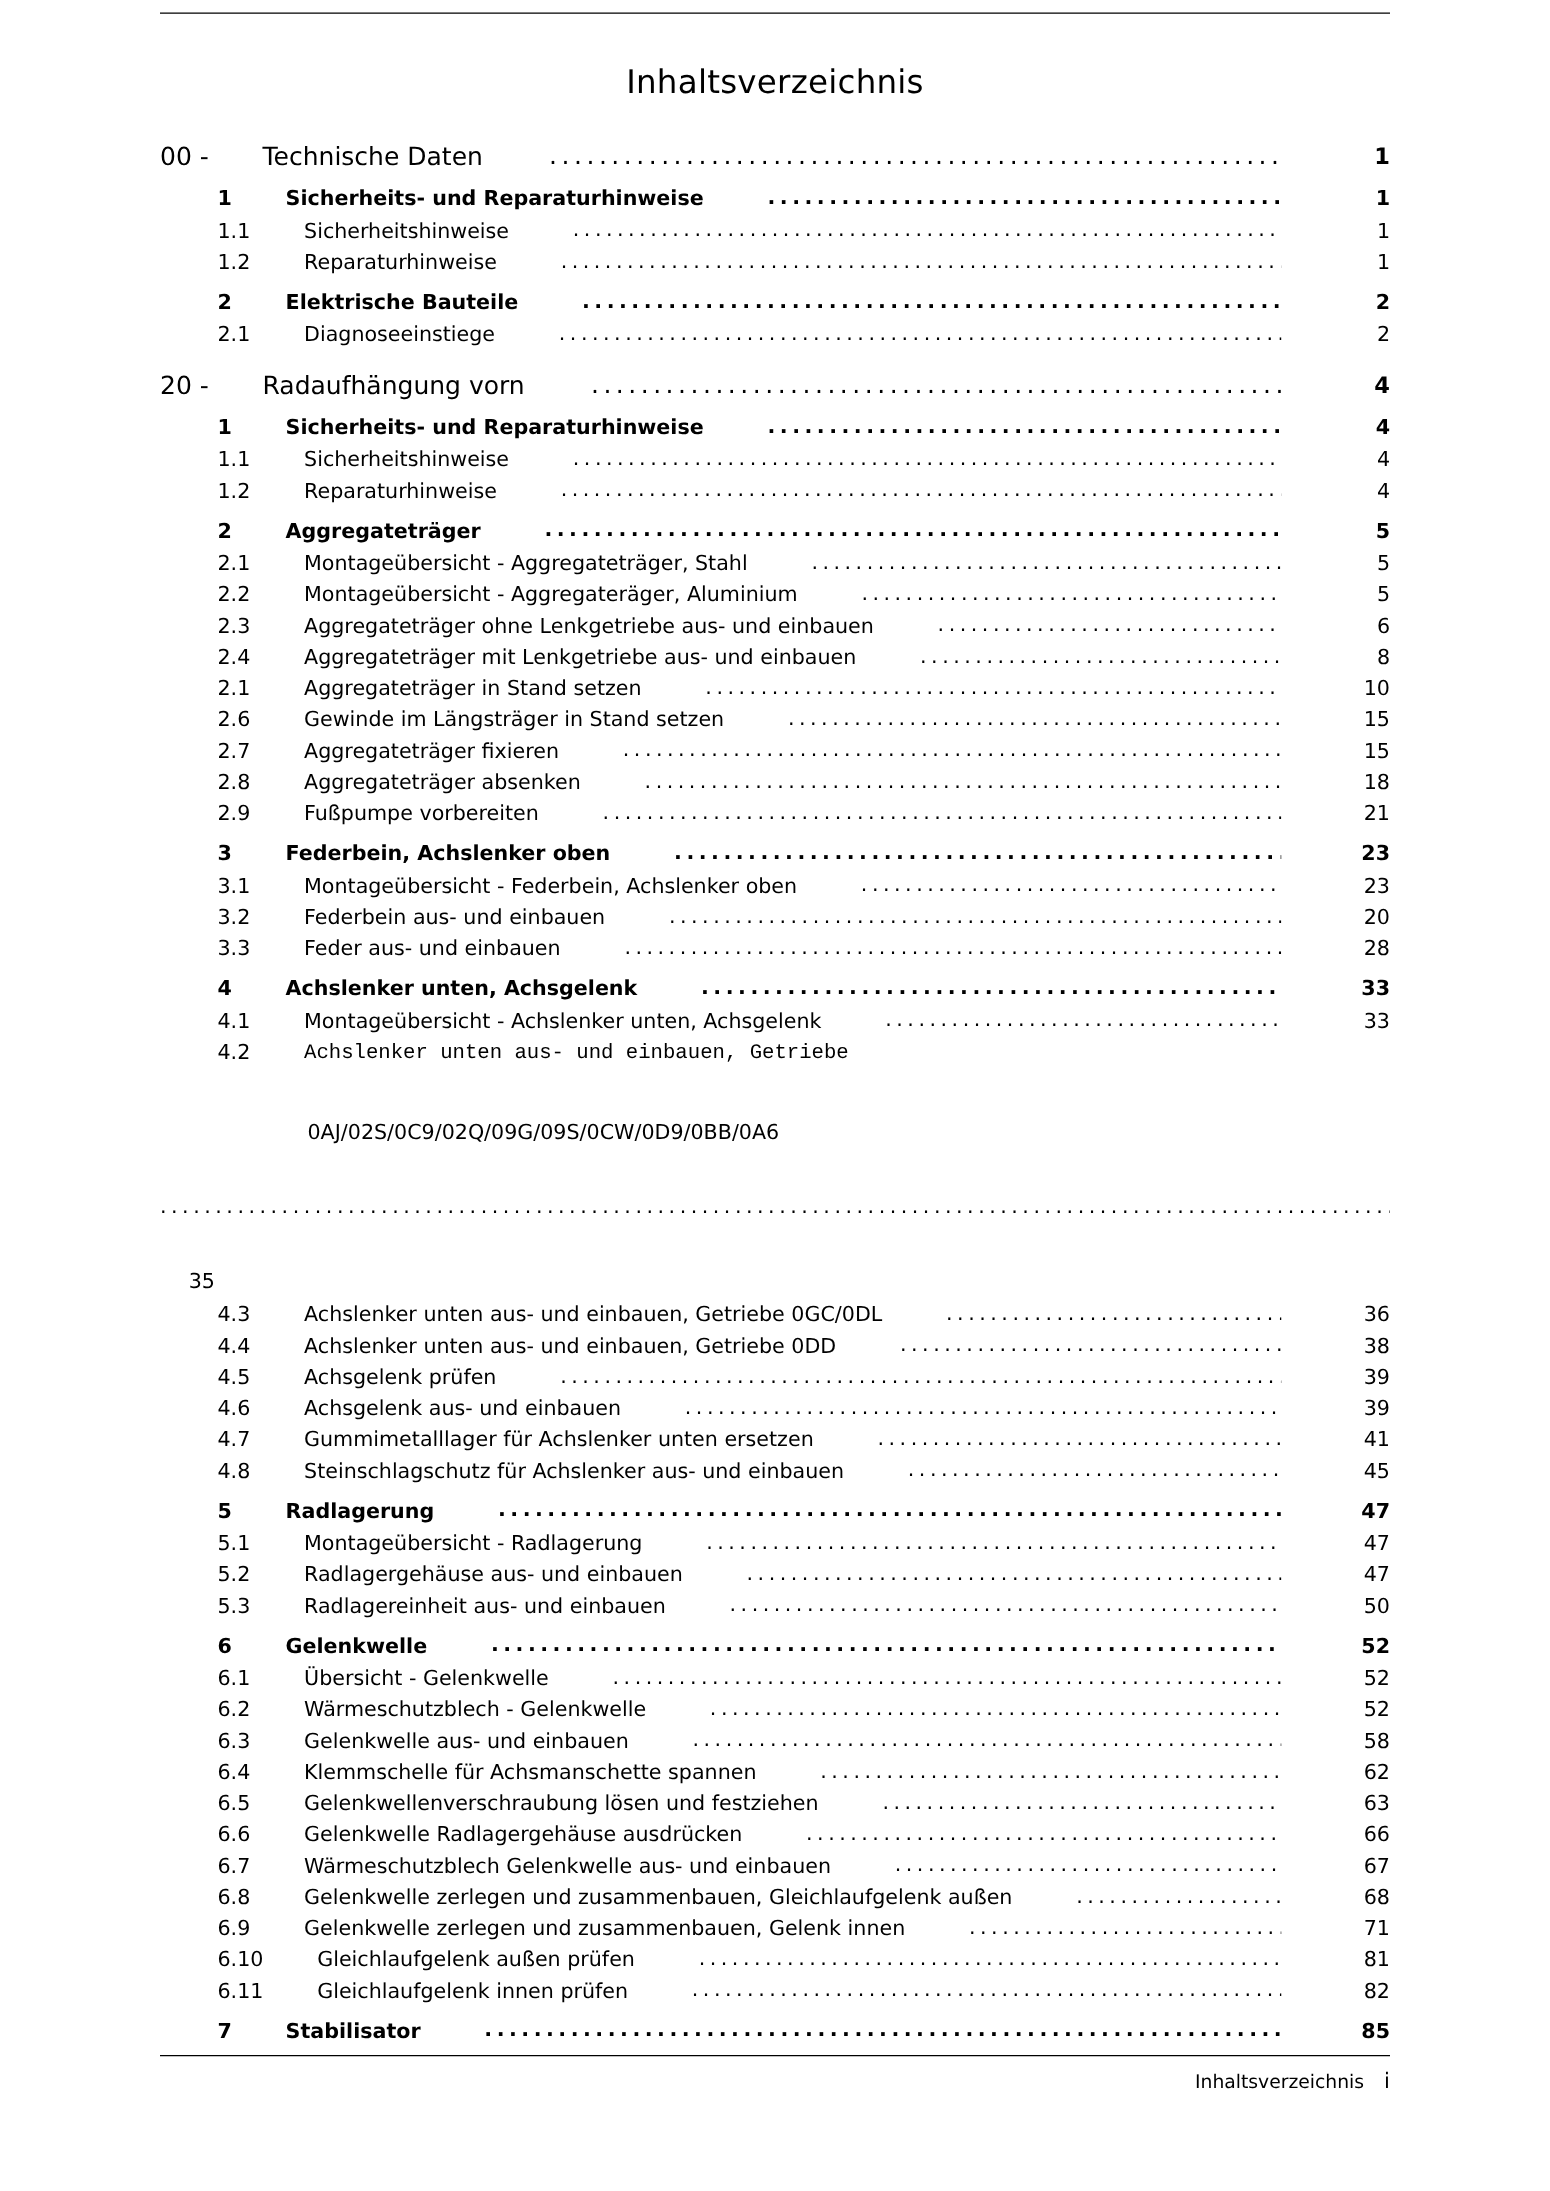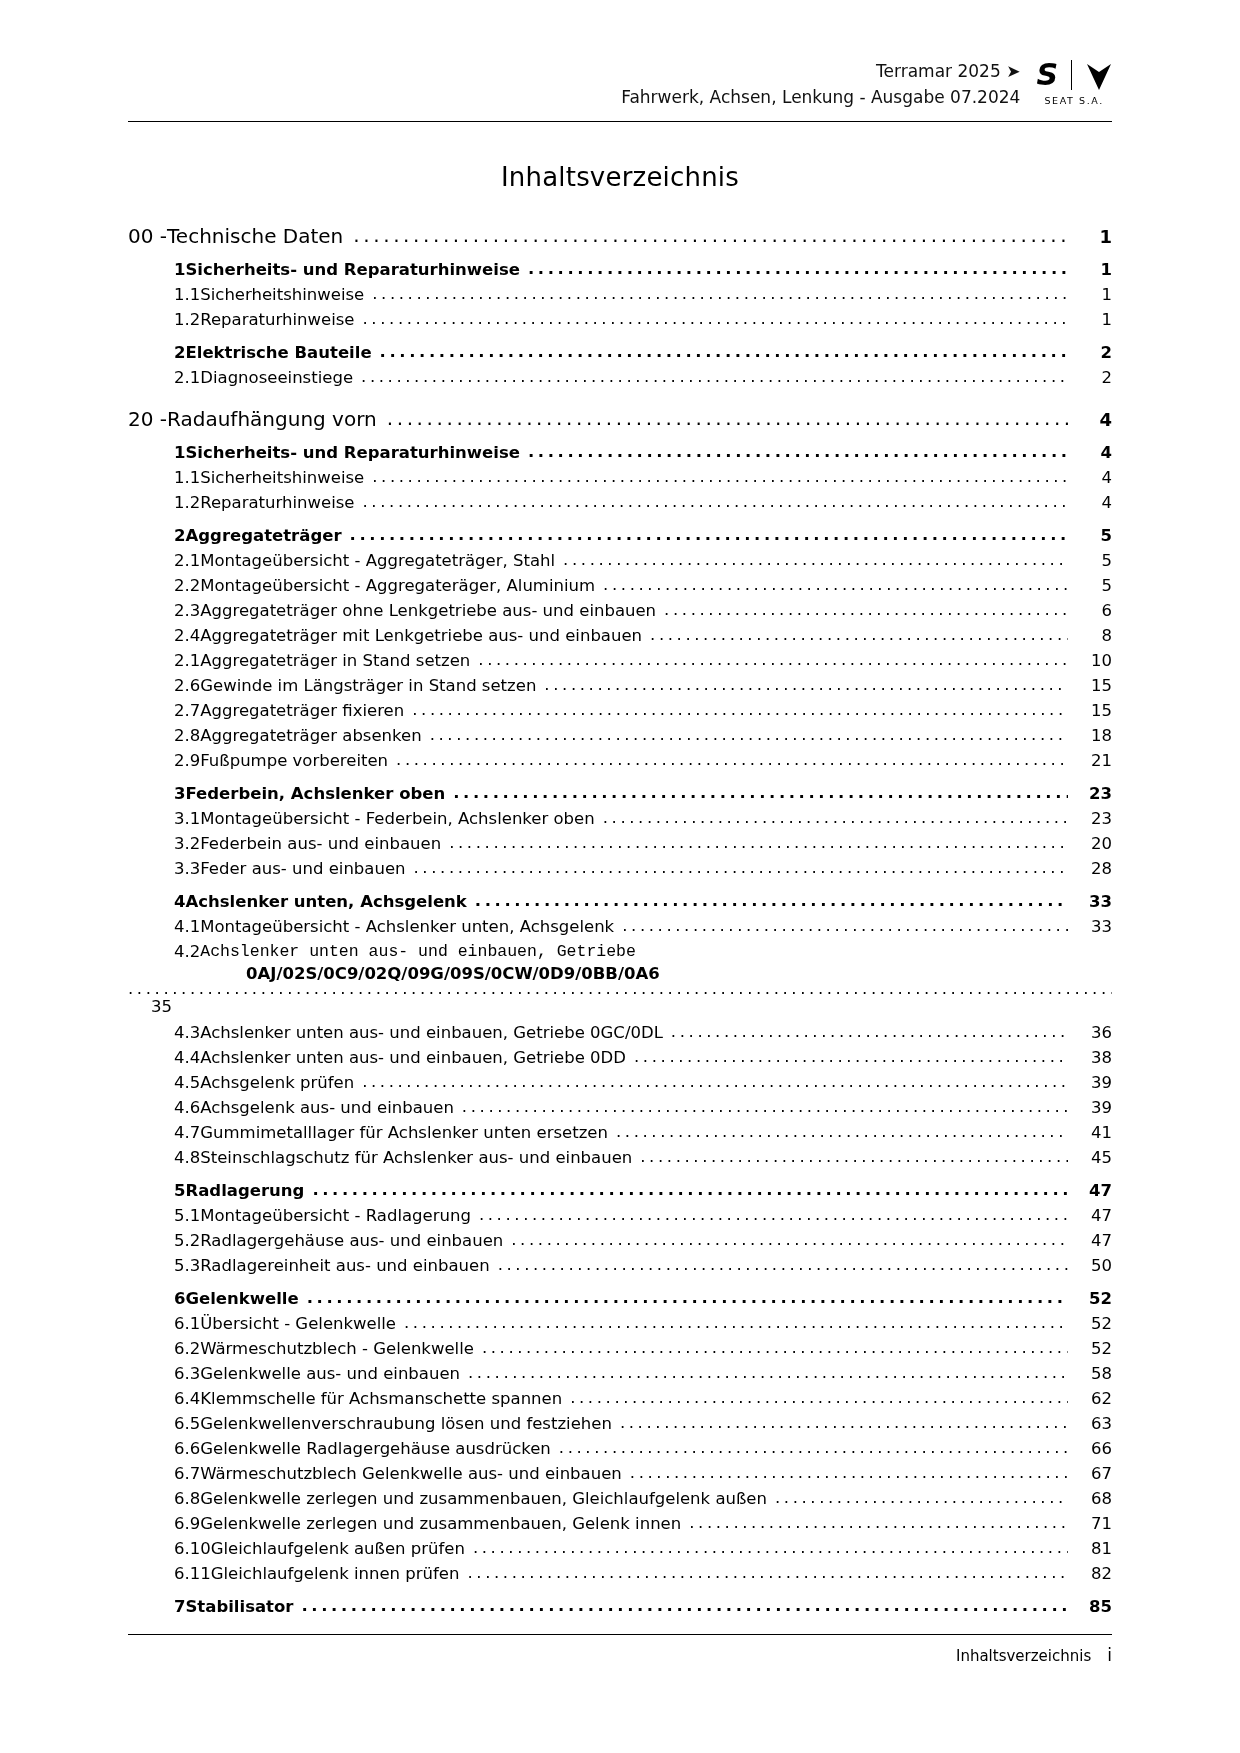--- a/index.html
+++ b/index.html
@@ -86,20 +86,21 @@
 
   
   .toc {
     font-size: 16.5px;
     line-height: 1.0;
   }
   .row {
     display: flex;
     align-items: flex-end;
     margin-bottom: 8.5px;
+    gap: 43px;
   }
   .row .num {
     flex: 0 0 auto;
     white-space: pre;
   }
   .row .label {
     flex: 0 0 auto;
     white-space: pre;
     padding-right: 8px;
     text-align: center;
@@ -153,21 +154,20 @@
     flex-wrap: wrap;
     margin-bottom: 10px;
   }
   .row .label2 {
     flex: 0 0 100%;
     padding-left: 118px;
     box-sizing: border-box;
     white-space: pre;
     margin-top: 5px;
     order: 5;
-    font-weight: bold;
   }
   .row.wrapped .dots { order: 6; flex: 1 1 auto; }
   .row.wrapped .page-no { order: 7; }
   .row.wrapped .label { padding-right: 0; font-family: Liberation Mono, monospace; }
 
   
   .footer {
     position: absolute;
     left: 128px;
     right: 128px;
@@ -184,36 +184,20 @@
     font-size: 15px;
   }
   .footer-label { padding-right: 16px; }
   .footer-page { font-size: 17px; }
 </style>
 </head>
 <body>
 
 <div class="page">
 
-  <div class="header">
-    <div class="header-text">
-      <div>Terramar 2025  ➤</div>
-      <div>Fahrwerk, Achsen, Lenkung - Ausgabe 07.2024</div>
-    </div>
-    <div class="header-logo">
-      <div class="logo-marks">
-        <div class="logo-s">S</div>
-        <div class="logo-sep"></div>
-        <svg class="logo-mark" viewBox="0 0 26 30">
-          <polygon points="1,4 13,12 25,4 13,30" fill="#000"></polygon>
-        </svg>
-      </div>
-      <div class="logo-caption">SEAT S.A.</div>
-    </div>
-  </div>
   <div class="rule-top"></div>
 
   <div class="doc-title">Inhaltsverzeichnis</div>
 
   <div class="toc" id="toc-root">
       <div class="row chapter">
         <span class="num">00 -</span>
         <span class="label">Technische Daten</span>
         <span class="dots">...........................................................................................................................</span>
         <span class="page-no">1</span>

